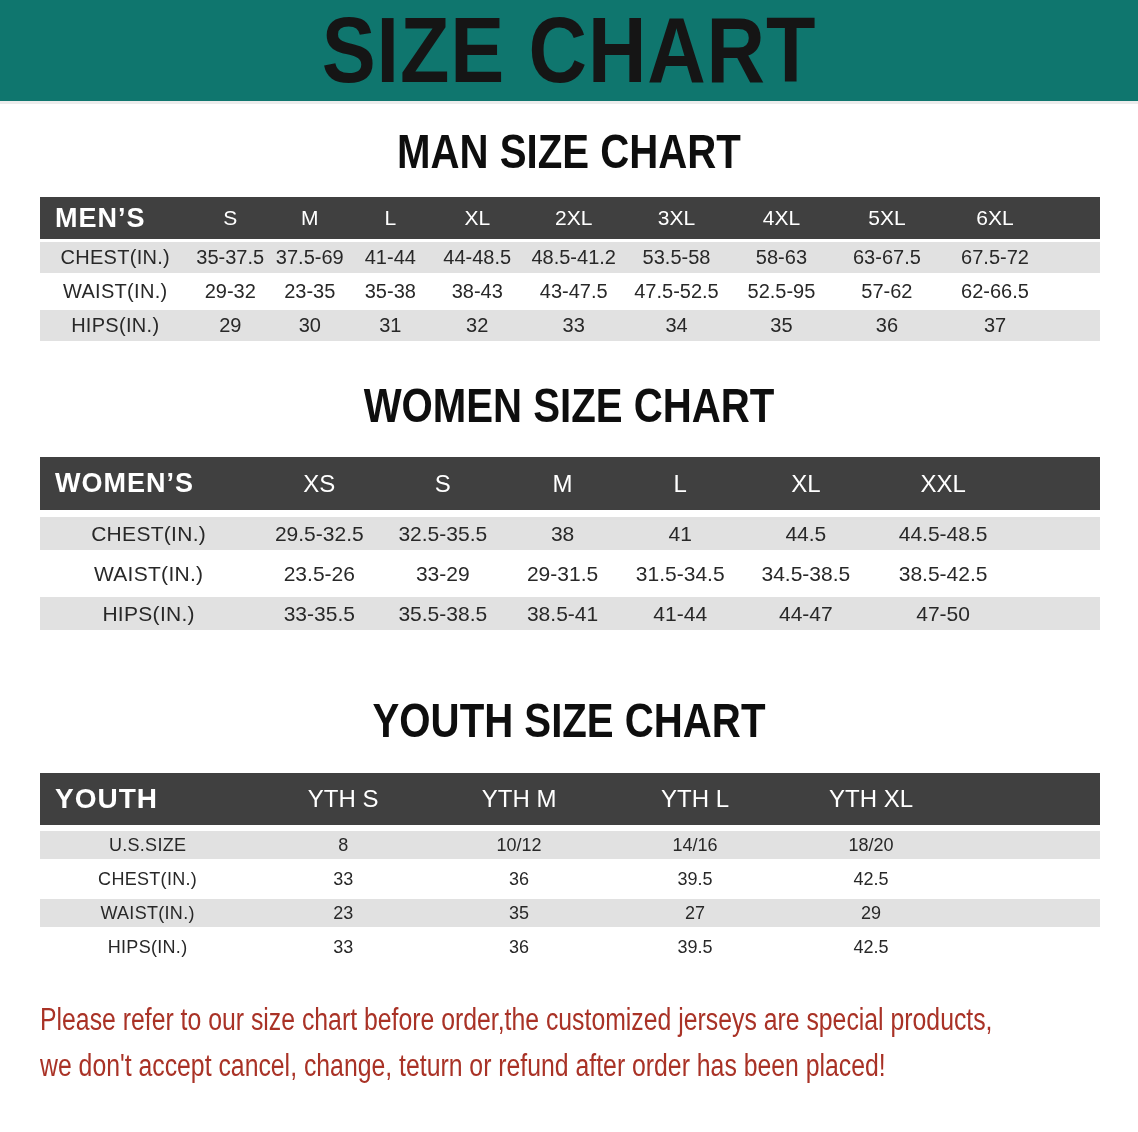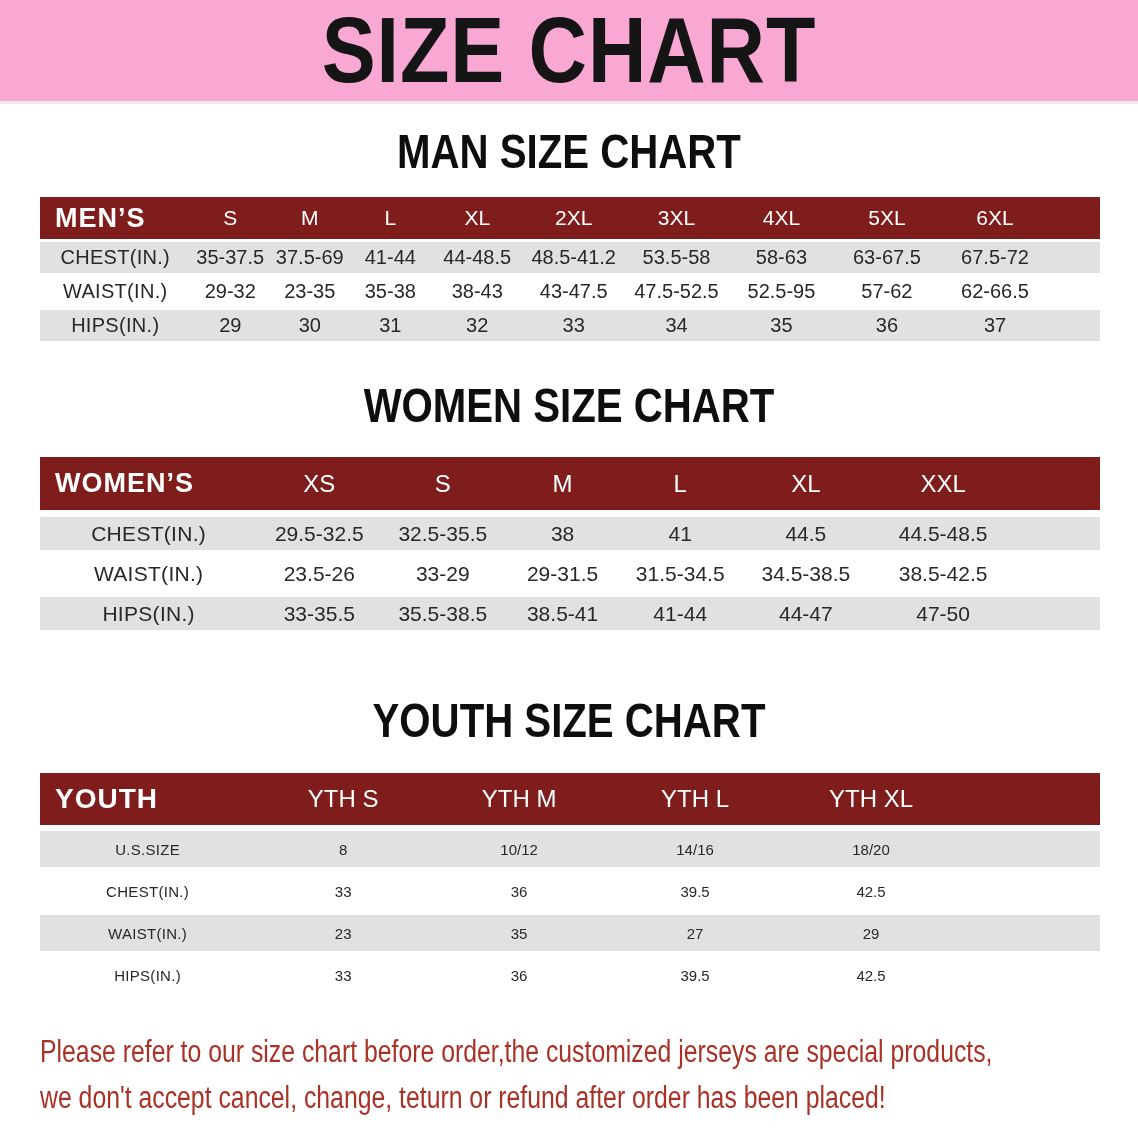--- a/index.html
+++ b/index.html
@@ -2,21 +2,21 @@
 <html><head>
 <meta charset="utf-8">
 <style>
   html,body{margin:0;padding:0}
   body{
     width:1138px;height:1132px;background:#fff;overflow:hidden;
     font-family:"Liberation Sans",sans-serif;
   }
   
   .banner{
-    height:101px;background:#f9a8d4;display:flex;align-items:center;justify-content:center;
+    height:101px;background:#0f766e;display:flex;align-items:center;justify-content:center;
     border-bottom:3px solid #ececec;
   }
   .banner .banner-text{
     font-size:92px;font-weight:800;color:#151515;letter-spacing:1px;
     transform:scaleX(.88);white-space:nowrap;line-height:101px;
   }
   
   h2.sec-heading{
     text-align:center;font-weight:800;color:#0e0e0e;font-size:49px;line-height:54px;
     transform:scaleX(.82);white-space:nowrap;
@@ -27,35 +27,35 @@
   
   table.tbl{
     margin-left:40px;width:1060px;table-layout:fixed;
     border-collapse:separate;
   }
   .men{border-spacing:0 3px}
   .wom{border-spacing:0 7px}
   .yth{border-spacing:0 6px}
   .tbl th,.tbl td{padding:0;vertical-align:middle;overflow:hidden;white-space:nowrap}
   .tbl th{
-    background:#7f1d1d;color:#fff;font-weight:400;text-align:center;
+    background:#404040;color:#fff;font-weight:400;text-align:center;
   }
   .men th{height:42px;font-size:21px}
   .wom th{height:53px;font-size:24px}
   .yth th{height:52px;font-size:24px}
   .tbl th.grp{
     text-align:left;padding-left:15px;font-weight:700;letter-spacing:1px;
   }
   .men th.grp{font-size:27px}
   .wom th.grp{font-size:27px}
   .yth th.grp{font-size:28px}
   .tbl td{text-align:center;color:#282828}
   .men td{height:31px;font-size:20px}
   .wom td{height:33px;font-size:21px}
-  .yth td{height:36px;font-size:15px}
+  .yth td{height:28px;font-size:18px}
   .tbl tbody tr:nth-child(odd) td{background:#E1E1E1}
   .tbl td.rl{letter-spacing:.3px}
   
   .footer{margin:30px 0 0 40px;color:#A93226}
   .footer .fline{
     font-size:31px;line-height:46px;white-space:nowrap;
     transform:scaleX(.8);transform-origin:0 50%;
   }
 </style>
 </head>

